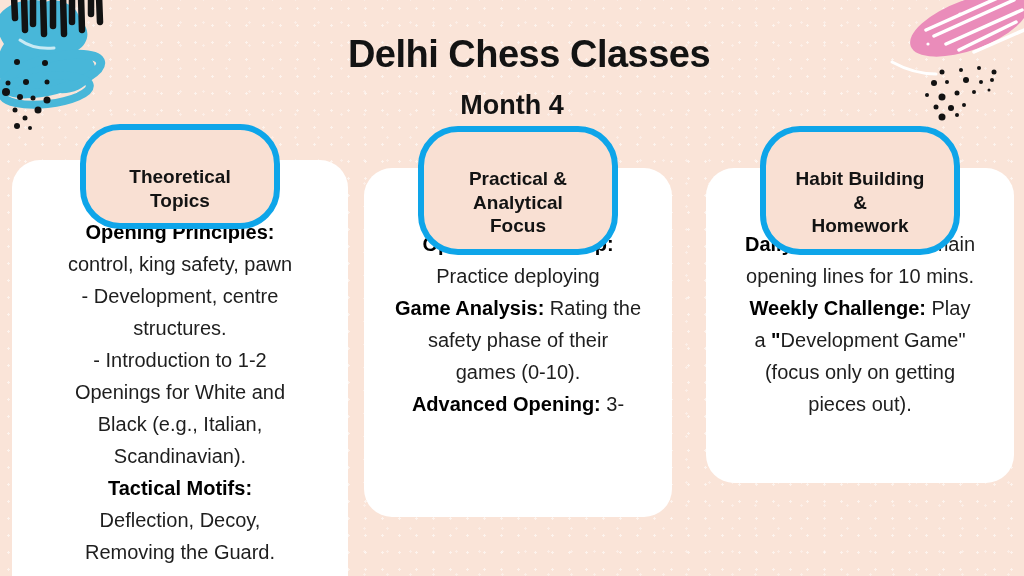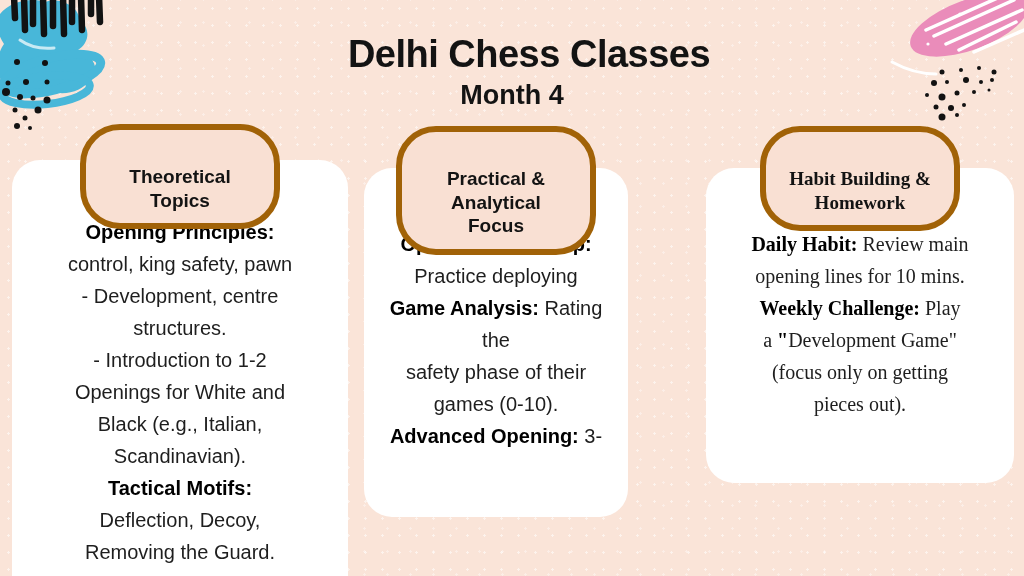--- a/index.html
+++ b/index.html
@@ -18,31 +18,31 @@
     font-family:"Liberation Sans","DejaVu Sans",sans-serif;
     background-color:var(--background);
     background-image:
       radial-gradient(rgba(255,255,255,.55) 1.3px, transparent 1.4px),
       radial-gradient(rgba(255,255,255,.38) 1.1px, transparent 1.2px);
     background-size:17px 17px, 23px 23px;
     background-position:0 0, 8px 11px;
   }
   .titlewrap{position:absolute;top:34px;left:0;width:1024px;text-align:center;z-index:2;}
   .title{font-size:38px;font-weight:800;color:var(--ink);letter-spacing:-.5px;line-height:1.1;margin-left:34px;}
-  .subtitle{font-size:27px;font-weight:800;color:var(--ink);margin-top:5px;line-height:1.1;}
+  .subtitle{font-size:27px;font-weight:800;color:var(--ink);margin-top:15px;line-height:1.1;}
   .card{
     position:absolute;background:var(--card);border-radius:28px;z-index:1;
     text-align:center;color:var(--text);
   }
   #card-0{left:12px;top:160px;width:336px;height:450px;padding:56px 16px 0;}
-  #card-1{left:364px;top:168px;width:264px;height:349px;padding:60px 10px 0;}
-  #card-2{left:706px;top:168px;width:308px;height:315px;padding:60px 8px 0;font-family:Liberation Serif, serif;}
+  #card-1{left:364px;top:168px;width:308px;height:349px;padding:60px 10px 0;}
+  #card-2{left:706px;top:168px;width:308px;height:315px;padding:60px 8px 0;}
   .pill{
     position:absolute;top:-42px;left:50%;transform:translateX(-50%);
-    background:var(--pill);border:6px solid #a16207;border-radius:40px;
+    background:var(--pill);border:6px solid #0ea5e9;border-radius:40px;
     padding:11px 22px;white-space:pre-line;text-align:center;
     font-size:19px;font-weight:800;color:var(--ink);line-height:1.25;min-width:200px;
   }
   #card-0 .pill{top:-36px;}
   .card-body .line{font-size:20px;line-height:32px;}
   .card-body .b{font-weight:800;color:#000;}
   .deco{position:absolute;z-index:0;}
   #deco-top-left{left:0;top:0;}
   #deco-top-right{right:0;top:0;}
 </style>

